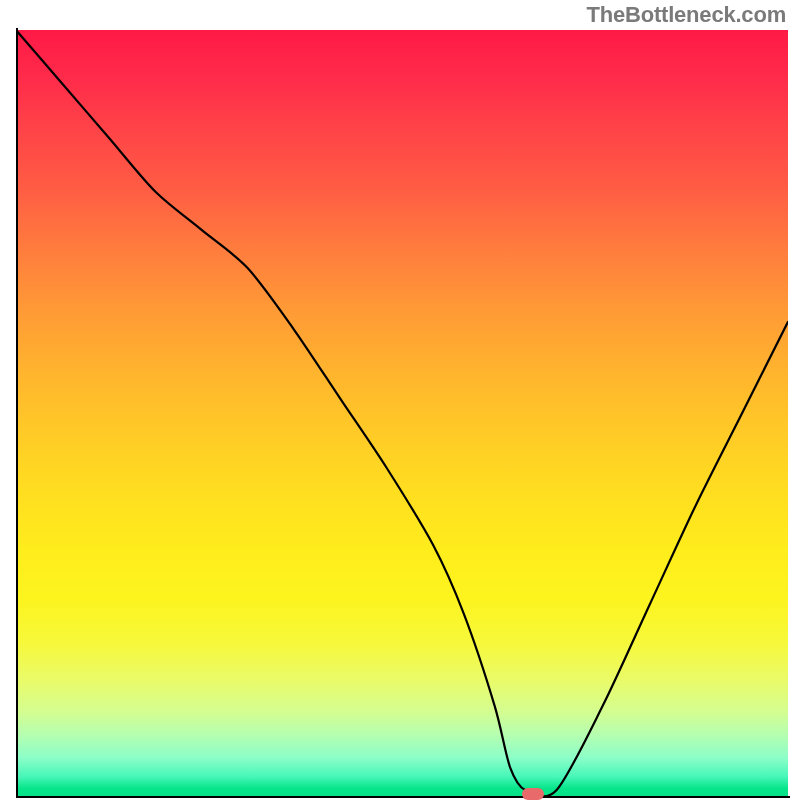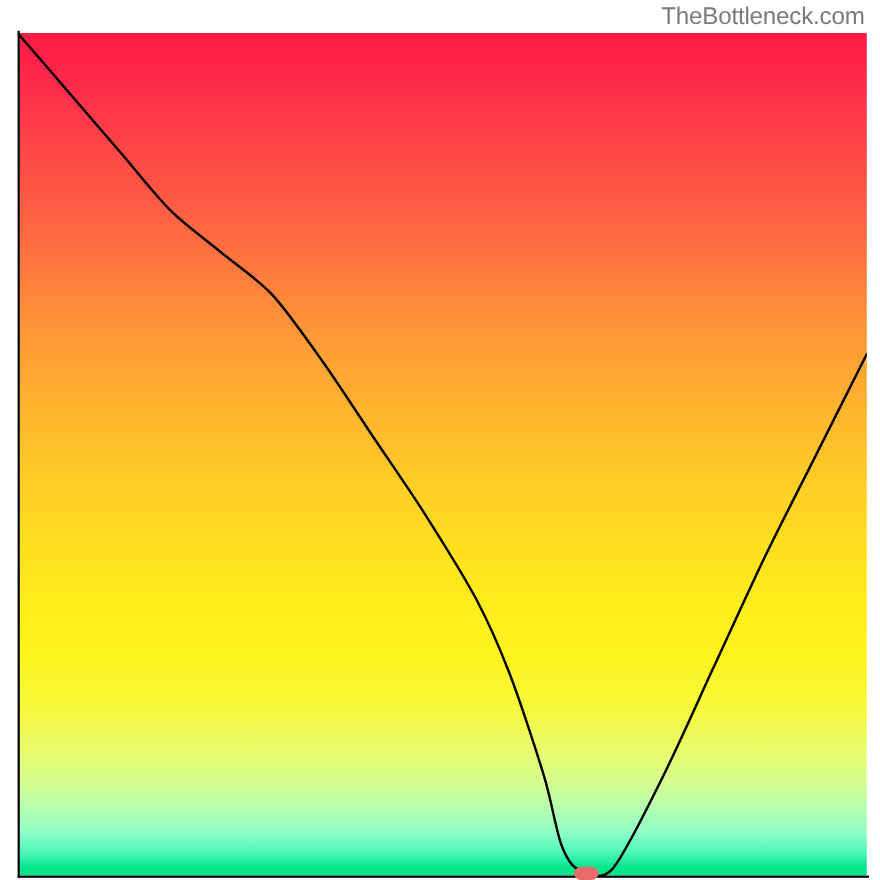--- a/index.html
+++ b/index.html
@@ -10,21 +10,21 @@
     position: relative;
     font-family: Arial, Helvetica, sans-serif;
     overflow: hidden;
   }
   .watermark {
     position: absolute;
     top: 2px;
     right: 14px;
     font-size: 22px;
     color: #7a7a7a;
-    font-weight: 400;
+    font-weight: 700;
     letter-spacing: -0.2px;
     z-index: 5;
   }
   .plot-frame {
     position: absolute;
     left: 16px;
     top: 30px;
     width: 772px;
     height: 768px;
   }

